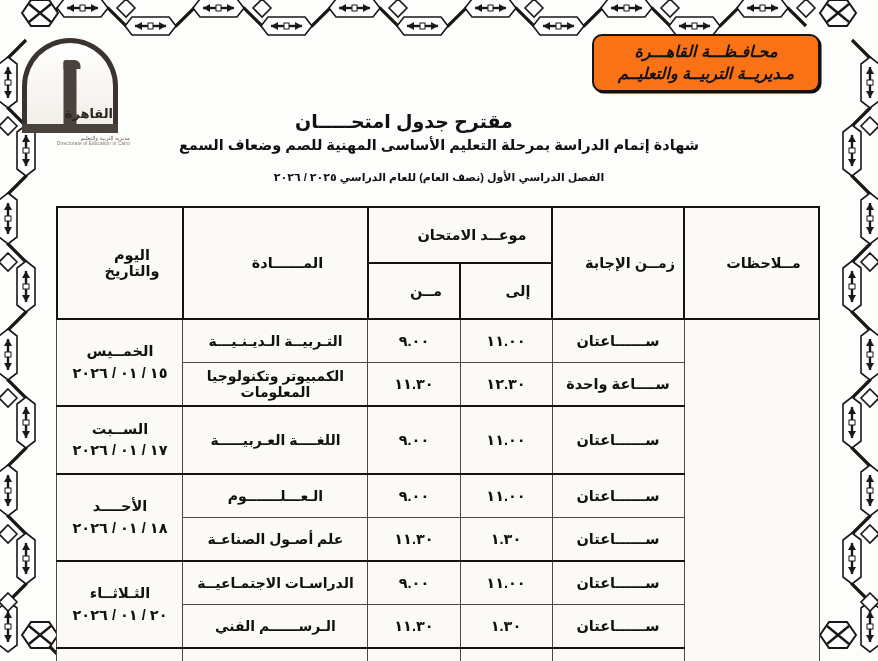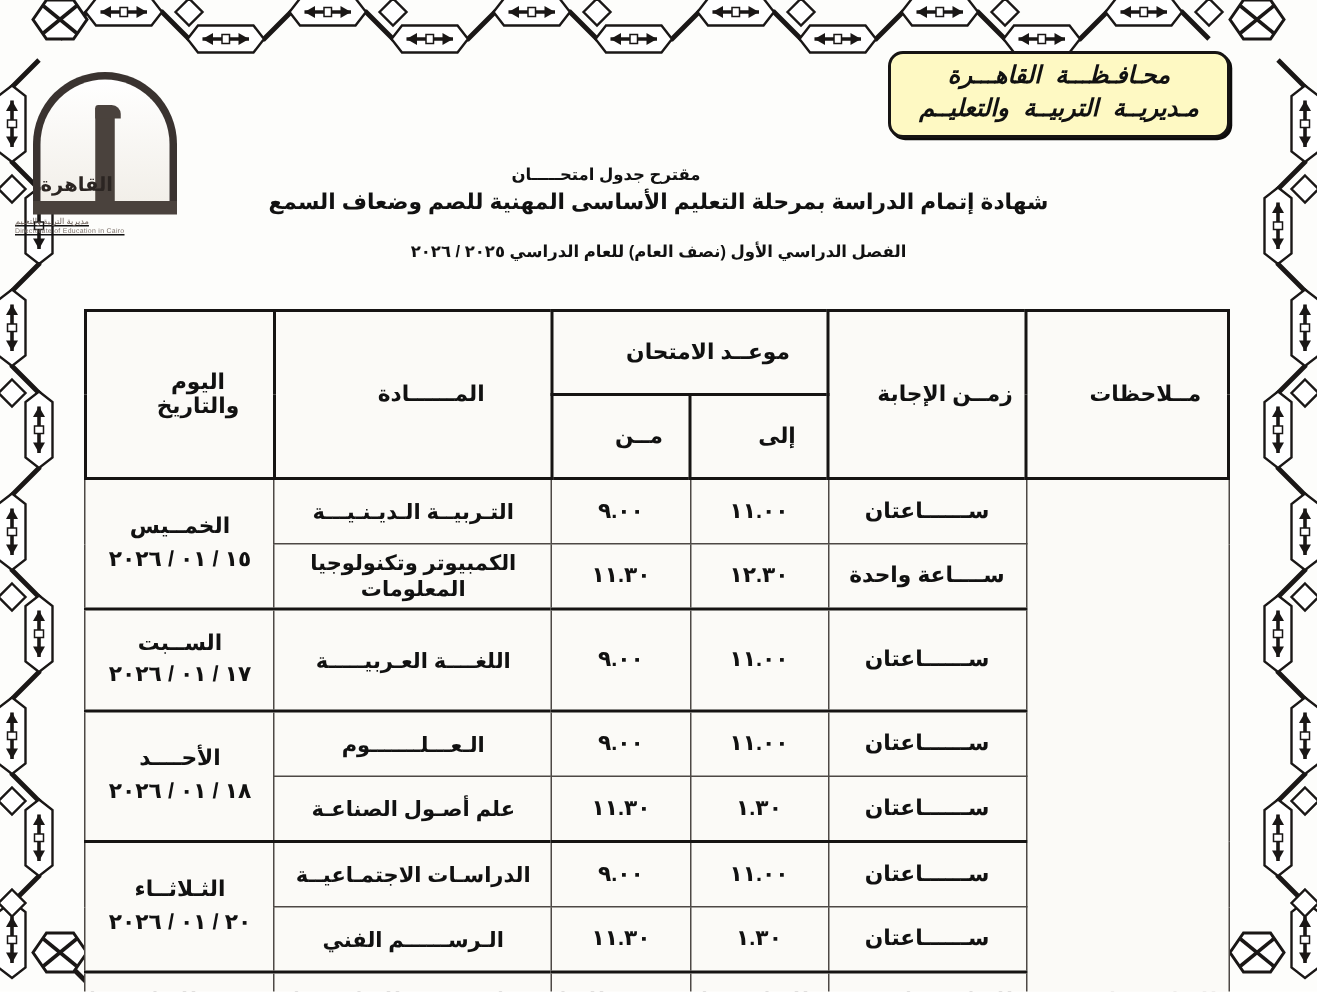--- a/index.html
+++ b/index.html
@@ -45,24 +45,23 @@
   .header-zone {
     position: relative;
     height: 178px;
   }
 
   
   .logo-wrap {
     position: absolute;
     right: 690px;       
     left: 8px;
-    top: 20px;
+    top: 10px;
     width: 120px;
-    text-align: left;
-    text-decoration: underline;
+    text-align: right;
   }
   .logo-arch {
     position: relative;
     width: 96px;
     height: 86px;
     margin: 0 auto;
     border: 5px solid #3a3330;
     border-bottom: 0;
     border-radius: 48px 48px 0 0;
     background: linear-gradient(180deg, #ffffff 0%, #f2efe9 100%);
@@ -118,23 +117,22 @@
   
   .authority-box {
     position: absolute;
     top: 6px;
     right: 0px;
     width: 228px;
     border: 2.5px solid #161413;
     border-radius: 10px;
     padding: 5px 10px 6px 10px;
     box-sizing: border-box;
-    background: #fef9c3;
+    background: #f97316;
     box-shadow: 1.5px 1.5px 0 #0d0c0b;
-    font-family: Liberation Mono, monospace;
   }
   .authority-box .l1,
   .authority-box .l2 {
     font-style: italic;
     font-weight: bold;
     text-align: center;
     font-size: 16px;
     line-height: 1.35;
     letter-spacing: 0.5px;
     white-space: nowrap;
@@ -149,21 +147,21 @@
 
   
   .titles {
     position: absolute;
     top: 82px;
     right: 0;
     left: 0;
     text-align: center;
   }
   .t-propose {
-    font-size: 11px;
+    font-size: 19px;
     font-weight: bold;
     margin-right: 70px;
     margin-bottom: 4px;
     letter-spacing: 0.3px;
   }
   .t-line2 {
     font-size: 14.5px;
     font-weight: bold;
     margin-bottom: 18px;
   }

